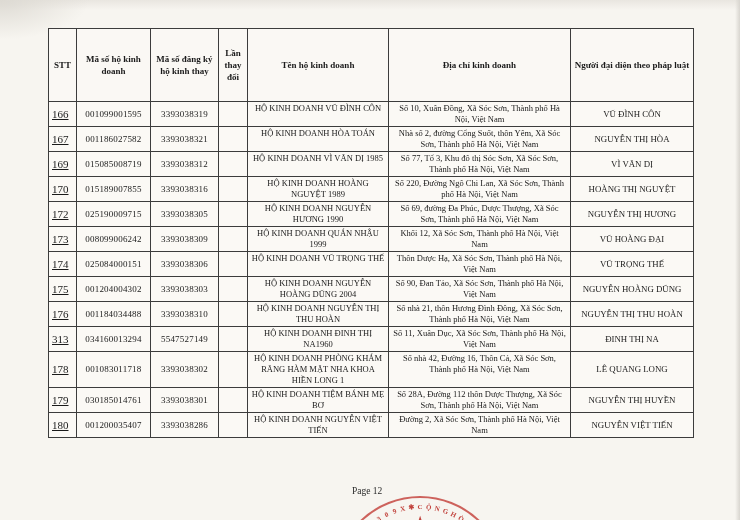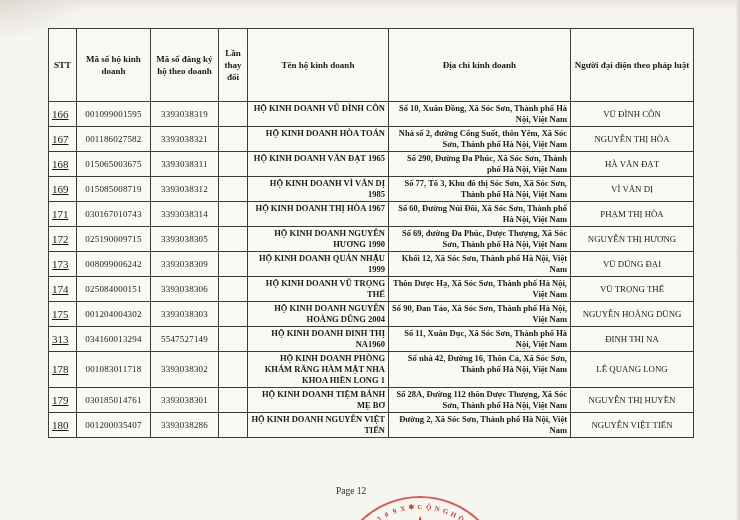--- a/index.html
+++ b/index.html
@@ -28,25 +28,25 @@
   }
   table.doc th{
     font-size:9px;line-height:12px;font-weight:bold;
     text-align:center;vertical-align:middle;height:68px;
     padding:2px 3px;background:#faf8f4;
   }
   table.doc td{background:#fbf9f5;padding:1px 3px;}
   td.c0{vertical-align:middle;font-size:11px;text-decoration:underline;}
   td.c1,td.c2{text-align:center;vertical-align:middle;font-size:9px;letter-spacing:.2px;}
   td.c3{vertical-align:middle;}
-  td.c4,td.c5{text-align:right;vertical-align:top;font-weight:bold;}
+  td.c4,td.c5{text-align:center;vertical-align:top;}
   td.c6{text-align:center;vertical-align:middle;font-size:8.8px;}
 
   .page-footer{
-    position:absolute;left:336px;top:486px;
+    position:absolute;left:352px;top:486px;
     font-size:9.5px;color:#2b2b2b;
   }
 
   
   .stamp{position:absolute;left:334px;top:496px;width:172px;height:172px;pointer-events:none;}
   .stamp .ring-outer{position:absolute;inset:0;border:2px solid rgba(198,72,66,.85);border-radius:50%;}
   .stamp .arc-char{
     position:absolute;left:50%;top:50%;
     font-size:7px;font-weight:bold;color:#c2443e;
     transform-origin:center;
@@ -70,21 +70,21 @@
       <col style="width:68px">
     <col style="width:29px">
       <col style="width:141px">
       <col style="width:182px">
     <col style="width:123px">
   </colgroup>
   <thead>
     <tr>
       <th>STT</th>
       <th>Mã số hộ kinh doanh</th>
-      <th>Mã số đăng ký hộ theo doanh</th>
+      <th>Mã số đăng ký hộ kinh thay</th>
       <th>Lần thay đổi</th>
       <th>Tên hộ kinh doanh</th>
       <th>Địa chỉ kinh doanh</th>
       <th>Người đại diện theo pháp luật</th>
     </tr>
   </thead>
   <tbody id="tbody">
       <tr>
         <td class="c0">166</td>
         <td class="c1">001099001595</td>
@@ -97,81 +97,81 @@
       <tr>
         <td class="c0">167</td>
         <td class="c1">001186027582</td>
         <td class="c2">3393038321</td>
         <td class="c3"></td>
         <td class="c4">HỘ KINH DOANH HÒA TOÁN</td>
         <td class="c5">Nhà số 2, đường Cổng Suốt, thôn Yêm, Xã Sóc Sơn, Thành phố Hà Nội, Việt Nam</td>
         <td class="c6">NGUYỄN THỊ HÒA</td>
       </tr>
       <tr>
-        <td class="c0">168</td>
-        <td class="c1">015065003675</td>
-        <td class="c2">3393038311</td>
-        <td class="c3"></td>
-        <td class="c4">HỘ KINH DOANH VĂN ĐẠT 1965</td>
-        <td class="c5">Số 290, Đường Đa Phúc, Xã Sóc Sơn, Thành phố Hà Nội, Việt Nam</td>
-        <td class="c6">HÀ VĂN ĐẠT</td>
-      </tr>
-      <tr>
         <td class="c0">169</td>
         <td class="c1">015085008719</td>
         <td class="c2">3393038312</td>
         <td class="c3"></td>
         <td class="c4">HỘ KINH DOANH VÌ VĂN DỊ 1985</td>
         <td class="c5">Số 77, Tổ 3, Khu đô thị Sóc Sơn, Xã Sóc Sơn, Thành phố Hà Nội, Việt Nam</td>
         <td class="c6">VÌ VĂN DỊ</td>
       </tr>
       <tr>
-        <td class="c0">171</td>
-        <td class="c1">030167010743</td>
-        <td class="c2">3393038314</td>
-        <td class="c3"></td>
-        <td class="c4">HỘ KINH DOANH THỊ HÒA 1967</td>
-        <td class="c5">Số 60, Đường Núi Đôi, Xã Sóc Sơn, Thành phố Hà Nội, Việt Nam</td>
-        <td class="c6">PHẠM THỊ HÒA</td>
+        <td class="c0">170</td>
+        <td class="c1">015189007855</td>
+        <td class="c2">3393038316</td>
+        <td class="c3"></td>
+        <td class="c4">HỘ KINH DOANH HOÀNG NGUYỆT 1989</td>
+        <td class="c5">Số 220, Đường Ngô Chi Lan, Xã Sóc Sơn, Thành phố Hà Nội, Việt Nam</td>
+        <td class="c6">HOÀNG THỊ NGUYỆT</td>
       </tr>
       <tr>
         <td class="c0">172</td>
         <td class="c1">025190009715</td>
         <td class="c2">3393038305</td>
         <td class="c3"></td>
         <td class="c4">HỘ KINH DOANH NGUYỄN HƯƠNG 1990</td>
         <td class="c5">Số 69, đường Đa Phúc, Dược Thượng, Xã Sóc Sơn, Thành phố Hà Nội, Việt Nam</td>
         <td class="c6">NGUYỄN THỊ HƯƠNG</td>
       </tr>
       <tr>
         <td class="c0">173</td>
         <td class="c1">008099006242</td>
         <td class="c2">3393038309</td>
         <td class="c3"></td>
         <td class="c4">HỘ KINH DOANH QUÁN NHẬU 1999</td>
         <td class="c5">Khối 12, Xã Sóc Sơn, Thành phố Hà Nội, Việt Nam</td>
-        <td class="c6">VŨ DŨNG ĐẠI</td>
+        <td class="c6">VŨ HOÀNG ĐẠI</td>
       </tr>
       <tr>
         <td class="c0">174</td>
         <td class="c1">025084000151</td>
         <td class="c2">3393038306</td>
         <td class="c3"></td>
         <td class="c4">HỘ KINH DOANH VŨ TRỌNG THẾ</td>
         <td class="c5">Thôn Dược Hạ, Xã Sóc Sơn, Thành phố Hà Nội, Việt Nam</td>
         <td class="c6">VŨ TRỌNG THẾ</td>
       </tr>
       <tr>
         <td class="c0">175</td>
         <td class="c1">001204004302</td>
         <td class="c2">3393038303</td>
         <td class="c3"></td>
         <td class="c4">HỘ KINH DOANH NGUYỄN HOÀNG DŨNG 2004</td>
         <td class="c5">Số 90, Đan Tảo, Xã Sóc Sơn, Thành phố Hà Nội, Việt Nam</td>
         <td class="c6">NGUYỄN HOÀNG DŨNG</td>
+      </tr>
+      <tr>
+        <td class="c0">176</td>
+        <td class="c1">001184034488</td>
+        <td class="c2">3393038310</td>
+        <td class="c3"></td>
+        <td class="c4">HỘ KINH DOANH NGUYỄN THỊ THU HOÀN</td>
+        <td class="c5">Số nhà 21, thôn Hương Đình Đông, Xã Sóc Sơn, Thành phố Hà Nội, Việt Nam</td>
+        <td class="c6">NGUYỄN THỊ THU HOÀN</td>
       </tr>
       <tr>
         <td class="c0">313</td>
         <td class="c1">034160013294</td>
         <td class="c2">5547527149</td>
         <td class="c3"></td>
         <td class="c4">HỘ KINH DOANH ĐINH THỊ NA1960</td>
         <td class="c5">Số 11, Xuân Dục, Xã Sóc Sơn, Thành phố Hà Nội, Việt Nam</td>
         <td class="c6">ĐINH THỊ NA</td>
       </tr>

